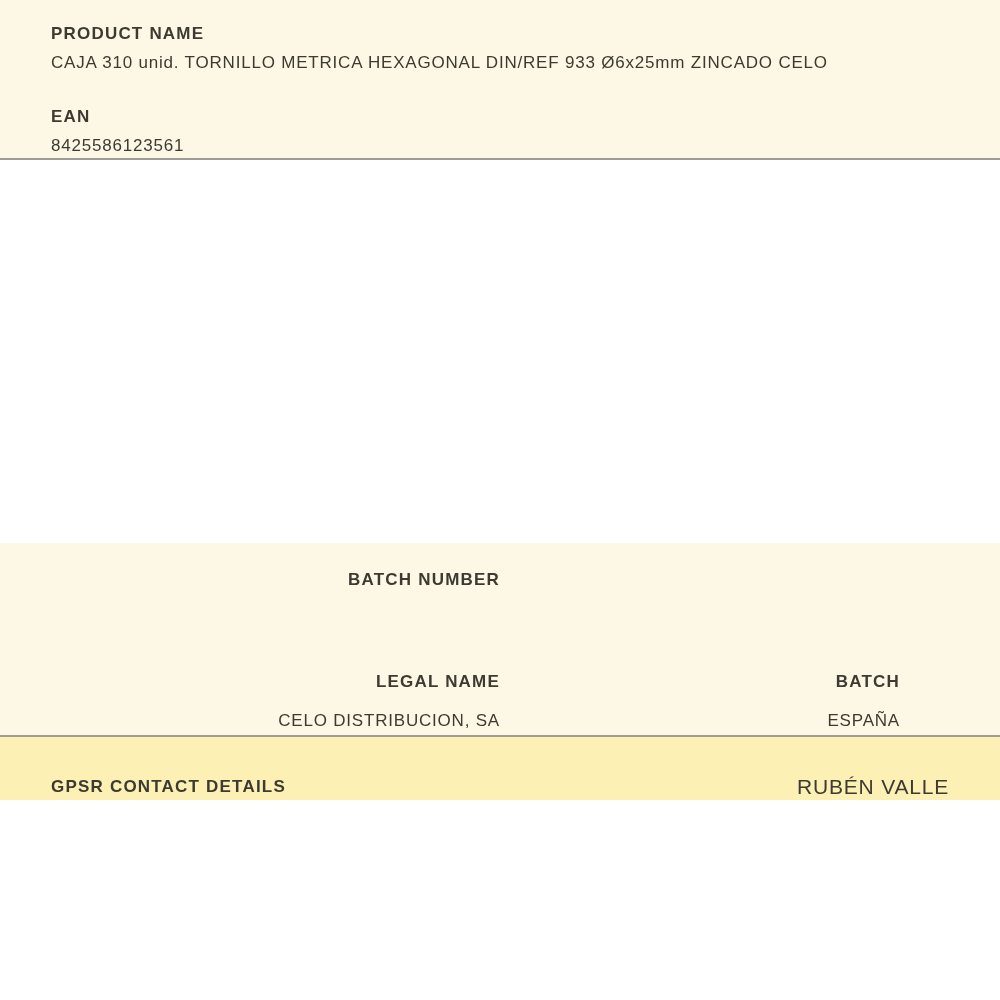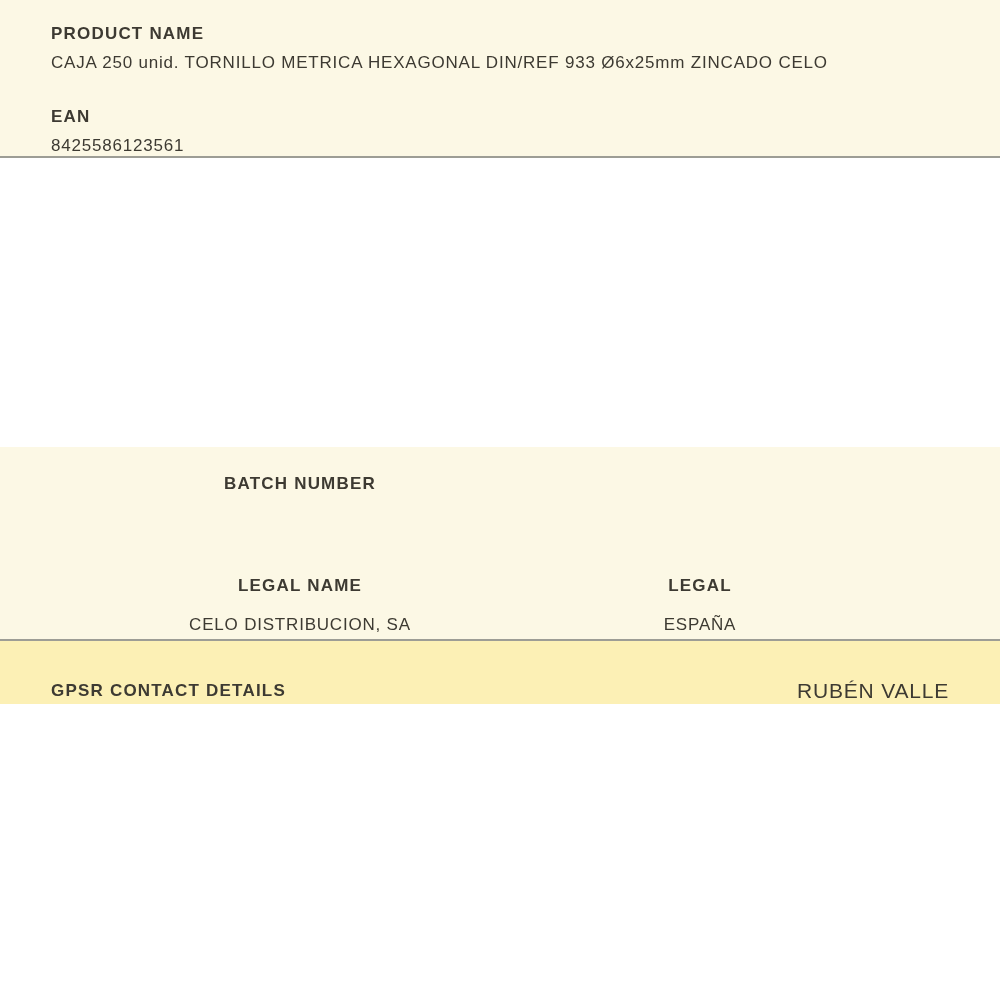--- a/index.html
+++ b/index.html
@@ -9,21 +9,21 @@
     --text: #3d3a32;
     --white: #ffffff;
   }
   * { margin: 0; padding: 0; box-sizing: border-box; }
   html, body { width: 1000px; height: 1000px; }
   body {
     font-family: "Liberation Sans", "DejaVu Sans", sans-serif;
     color: var(--text);
     background: var(--white);
   }
-  .page { width: 1000px; height: 704px; display: flex; flex-direction: column; overflow: hidden; }
+  .page { width: 1000px; height: 800px; display: flex; flex-direction: column; overflow: hidden; }
 
   .sec-product {
     height: 186px;
     background: var(--cream);
     border-bottom: 2px solid var(--divider);
     padding: 24px 51px 0 51px;
   }
   .label {
     font-weight: bold;
     font-size: 17px;
@@ -48,21 +48,21 @@
   .sec-details {
     height: 200px;
     background: var(--cream);
     border-bottom: 2px solid var(--divider);
   }
   .details-grid {
     display: grid;
     grid-template-columns: 1fr 1fr;
     row-gap: 38px;
     padding: 26px 100px 0 100px;
-    text-align: center;
+    text-align: right;
   }
   .details-grid .field .label { line-height: 22px; }
   .details-grid .field .value { min-height: 28px; line-height: 28px; margin-top: 14px; }
 
   .sec-contact {
     flex: 1;
     background: var(--yellow);
     padding: 36px 51px 0 51px;
     display: flex;
     justify-content: space-between;
@@ -77,42 +77,42 @@
     color: var(--text);
   }
 </style>
 </head>
 <body>
 
 <div class="page">
 
   <section class="sec-product">
     <div class="label">PRODUCT NAME</div>
-    <div class="value">CAJA 250 unid. TORNILLO METRICA HEXAGONAL DIN/REF 933 Ø6x25mm ZINCADO CELO</div>
+    <div class="value">CAJA 310 unid. TORNILLO METRICA HEXAGONAL DIN/REF 933 Ø6x25mm ZINCADO CELO</div>
     <div class="label ean-label">EAN</div>
     <div class="value">8425586123561</div>
   </section>
 
   <section class="sec-blank"></section>
 
   <section class="sec-details">
     <div class="details-grid">
       <div class="field">
         <div class="label">BATCH NUMBER</div>
         <div class="value"></div>
       </div>
       <div class="field">
         <div class="value"></div>
       </div>
       <div class="field">
         <div class="label">LEGAL NAME</div>
         <div class="value">CELO DISTRIBUCION, SA</div>
       </div>
       <div class="field">
-        <div class="label">LEGAL</div>
+        <div class="label">BATCH</div>
         <div class="value">ESPAÑA</div>
       </div>
     </div>
   </section>
 
   <section class="sec-contact">
     <div class="label">GPSR CONTACT DETAILS</div>
     <div class="contact-lines">
       <div>RUBÉN VALLE</div>
     </div>

